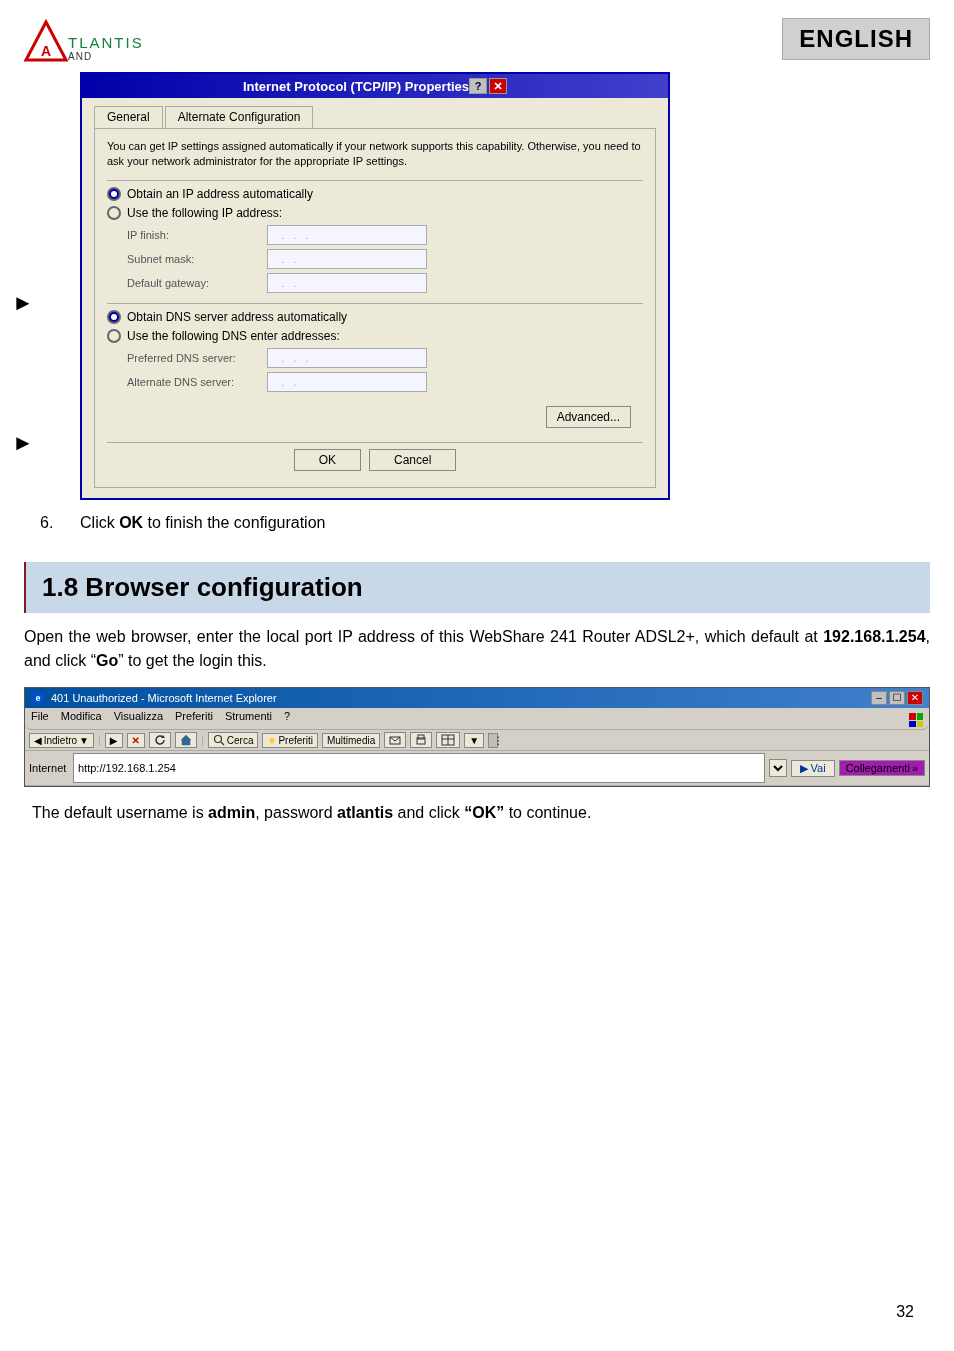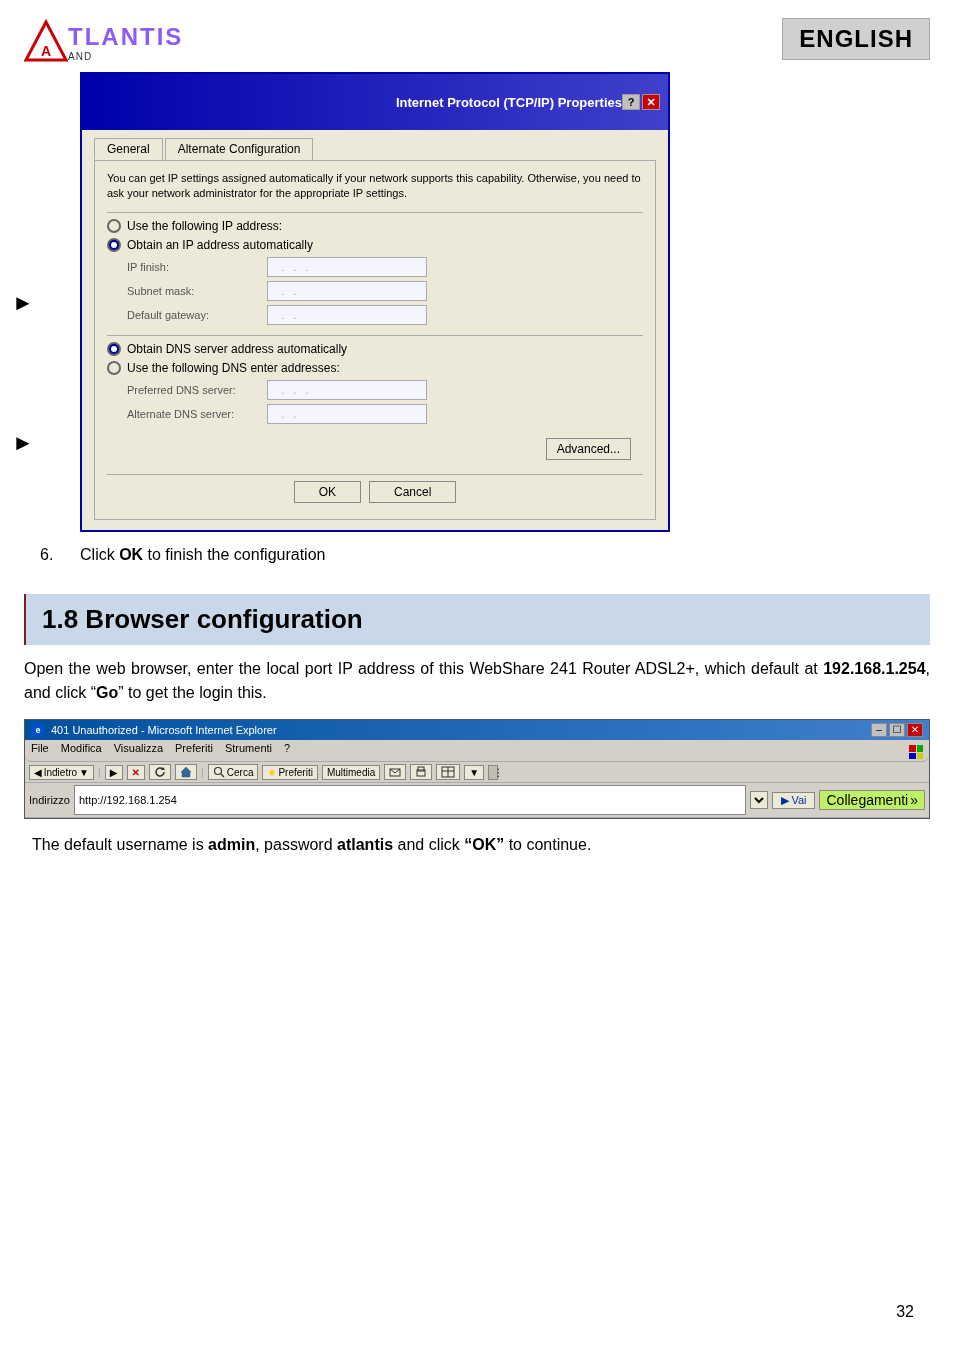--- a/index.html
+++ b/index.html
@@ -39,23 +39,23 @@
     .dialog-container {
       margin: 0 24px 10px 40px;
       border: 2px solid #0000aa;
       background: #ece9d8;
       width: 590px;
     }
 
     .dialog-titlebar {
       background: linear-gradient(to right, #0000aa, #4040cc);
       color: white;
-      padding: 20px 8px;
-      display: flex;
-      justify-content: flex-end;
+      padding: 4px 8px;
+      display: flex;
+      justify-content: center;
       align-items: center;
       font-size: 13px;
       font-weight: bold;
     }
 
     .dialog-titlebar-buttons {
       display: flex;
       gap: 2px;
       align-items: center;
     }
@@ -340,24 +340,24 @@
       padding: 1px 8px;
       font-size: 11px;
       color: #003399;
       cursor: pointer;
       display: flex;
       align-items: center;
       gap: 2px;
     }
 
     .links-btn {
-      background: #bef264;
+      background: #a21caf;
       border: 1px solid #888;
       padding: 1px 6px;
-      font-size: 14px;
+      font-size: 11px;
       cursor: pointer;
       display: flex;
       align-items: center;
       gap: 2px;
     }
 
     
     .bottom-text {
       margin: 10px 24px 0 32px;
       font-size: 16px;
@@ -417,21 +417,21 @@
 <div class="header">
 
   <div class="logo-area">
     <div class="logo-wrapper">
 
       <svg width="44" height="44" viewBox="0 0 44 44">
         <polygon points="2,42 22,4 42,42" fill="none" stroke="#cc0000" stroke-width="3"></polygon>
         <text x="22" y="38" text-anchor="middle" font-size="14" font-weight="bold" fill="#cc0000" font-family="Arial">A</text>
       </svg>
       <div style="display:flex;flex-direction:column;justify-content:center;">
-        <span style="font-size:24px;font-weight:bold;color:#8b5cf6;letter-spacing:2px;font-family:Arial;">TLANTIS</span>
+        <span style="font-size:15px;font-weight:normal;color:#15803d;letter-spacing:2px;font-family:Arial;">TLANTIS</span>
         <span style="font-size:10px;color:#333;letter-spacing:1px;">AND</span>
       </div>
     </div>
   </div>
 
   <div class="english-badge">ENGLISH</div>
 </div>
 
 <div class="dialog-outer">
 
@@ -456,29 +456,29 @@
         <div class="tab">Alternate Configuration</div>
       </div>
 
       <div class="tab-content">
 
         <p class="desc-text">You can get IP settings assigned automatically if your network supports this capability. Otherwise, you need to ask your network administrator for the appropriate IP settings.</p>
 
         <hr class="separator">
 
         <div class="radio-row">
-          <div class="radio-btn"></div>
-          <span>Use the following IP address:</span>
-        </div>
-
-        <div class="radio-row">
           <div class="radio-btn radio-btn-filled">
             <div class="radio-dot"></div>
           </div>
           <span>Obtain an IP address automatically</span>
+        </div>
+
+        <div class="radio-row">
+          <div class="radio-btn"></div>
+          <span>Use the following IP address:</span>
         </div>
 
         <div class="field-row">
           <span class="field-label">IP finish:</span>
           <input class="field-input" type="text" value="   .   .   ." style="">
         </div>
         <div class="field-row">
           <span class="field-label">Subnet mask:</span>
           <input class="field-input" type="text" value="   .   ." style="">
         </div>
@@ -625,21 +625,21 @@
           <rect x="1" y="1" width="12" height="10" fill="none" stroke="#333" stroke-width="1"></rect>
           <line x1="1" y1="5" x2="13" y2="5" stroke="#333" stroke-width="1"></line>
           <line x1="7" y1="1" x2="7" y2="11" stroke="#333" stroke-width="1"></line>
         </svg>
     </div>
     <div class="toolbar-btn">▼</div>
     <div class="toolbar-btn" style="width:10px;background:#c0bdb2;border:1px solid #888;">⋮</div>
   </div>
 
   <div class="browser-addressbar">
-    <span class="address-label">Indirizzo</span>
+    <span class="address-label">Internet</span>
     <input class="address-input" type="text" value="http://192.168.1.254" style="">
     <select style="width:18px;height:18px;border:1px solid #888;background:#ece9d8;font-size:10px;"></select>
     <button class="go-btn">
       <span style="color:#003399;">▶</span>
       <span>Vai</span>
     </button>
     <button class="links-btn">
       <span>Collegamenti</span>
       <span>»</span>
     </button>

